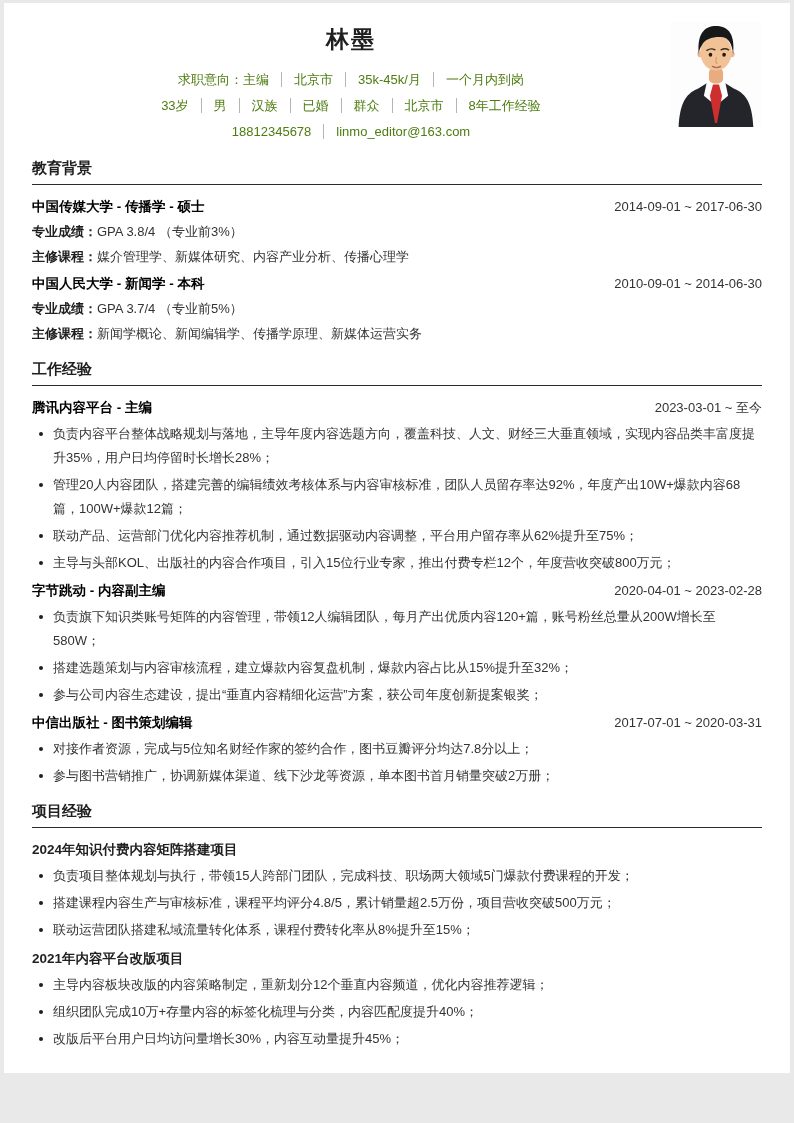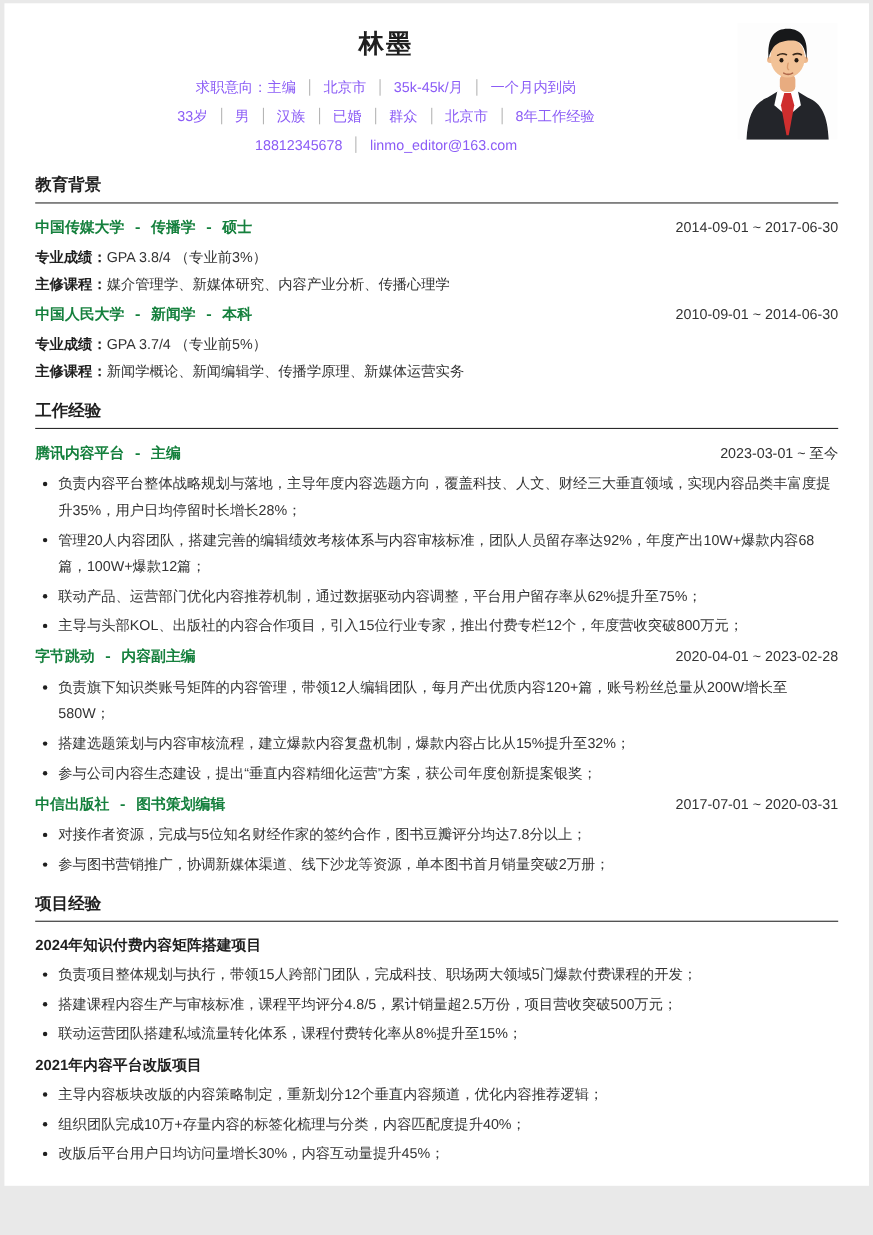--- a/index.html
+++ b/index.html
@@ -5,31 +5,31 @@
   html, body { margin:0; padding:0; background:#e9e9e9; }
   body { width:794px; font-family:"Liberation Sans","DejaVu Sans",sans-serif; }
   .page {
     background:#ffffff; margin:3px 4px 10px; padding:16px 28px 14px;
     min-height:1070px; color:#333333; box-sizing:border-box;
   }
   
   .header { display:flex; align-items:flex-start; }
   .header-left { flex:1; text-align:center; padding-top:4px; }
   .name { font-size:23px; font-weight:bold; color:#1f1f1f; letter-spacing:2px; line-height:32px; margin-bottom:12px; }
-  .info-line { font-size:13px; color:#8b5cf6; line-height:26px; white-space:nowrap; }
+  .info-line { font-size:13px; color:#4d7c0f; line-height:26px; white-space:nowrap; }
   .info-item { padding:0 12px; }
   .info-item + .info-item { border-left:1px solid #b5b5b5; }
   .photo-box { width:92px; height:106px; flex:none; margin-top:2px; }
   
   .section-title {
     margin-top:14px; font-size:15px; font-weight:bold; color:#1f1f1f;
     padding-bottom:6px; border-bottom:1px solid #2b2b2b; margin-bottom:9px;
   }
   .entry-head { display:flex; justify-content:space-between; align-items:baseline; line-height:25px; margin-top:2px; }
-  .entry-title { font-weight:bold; font-size:13.5px; color:#15803d;font-family:Liberation Mono, monospace; }
+  .entry-title { font-weight:bold; font-size:13.5px; color:#000000; }
   .entry-date { font-size:13px; color:#333; }
   .detail-line { font-size:13px; line-height:25px; }
   .lbl { font-weight:bold; color:#1f1f1f; }
   ul.bullets { margin:2px 0; padding:0; list-style:none; }
   ul.bullets li { display:flex; font-size:13px; line-height:24px; margin-bottom:3px; color:#333;justify-content:space-between; }
   .dot { width:4px; height:4px; border-radius:50%; background:#1f1f1f; margin:10px 10px 0 7px; flex:none; }
   .btxt { flex:1; }
   .project-title { font-weight:bold; font-size:13.5px; color:#1f1f1f; line-height:25px; margin-top:4px; }
 </style>
 </head>

